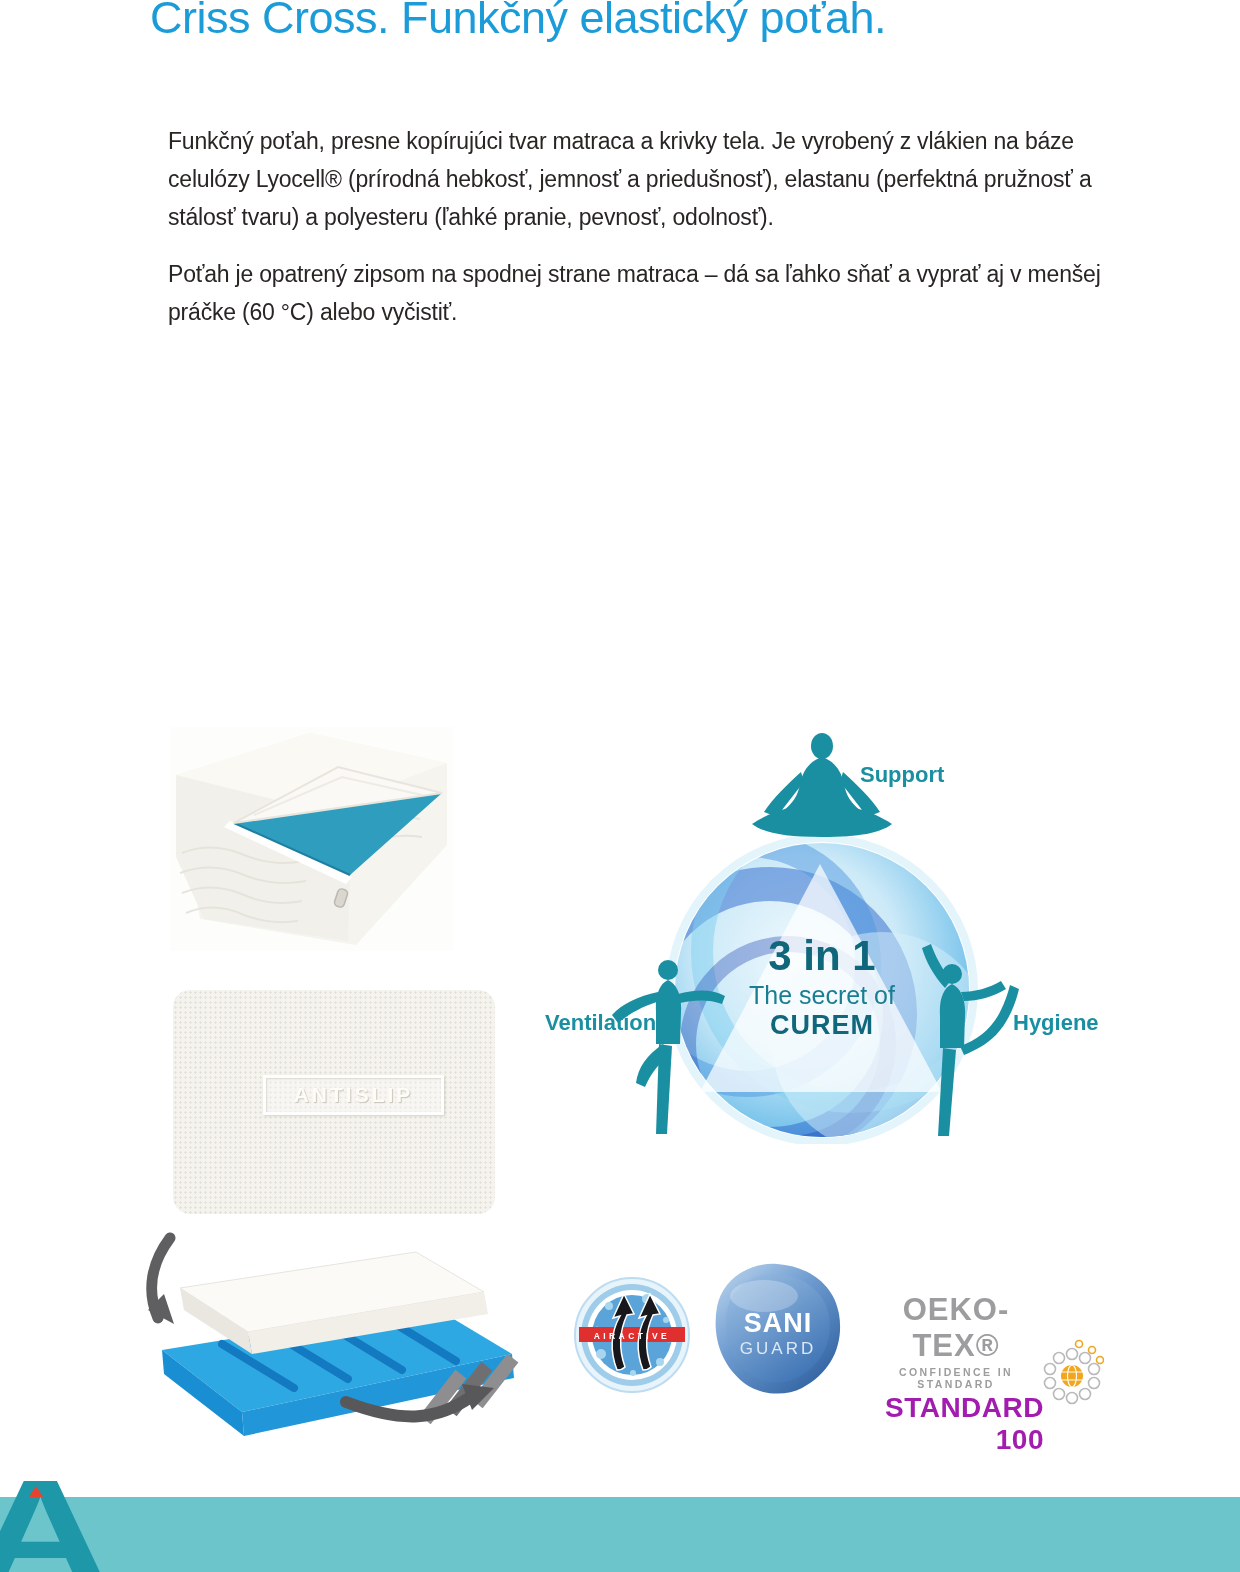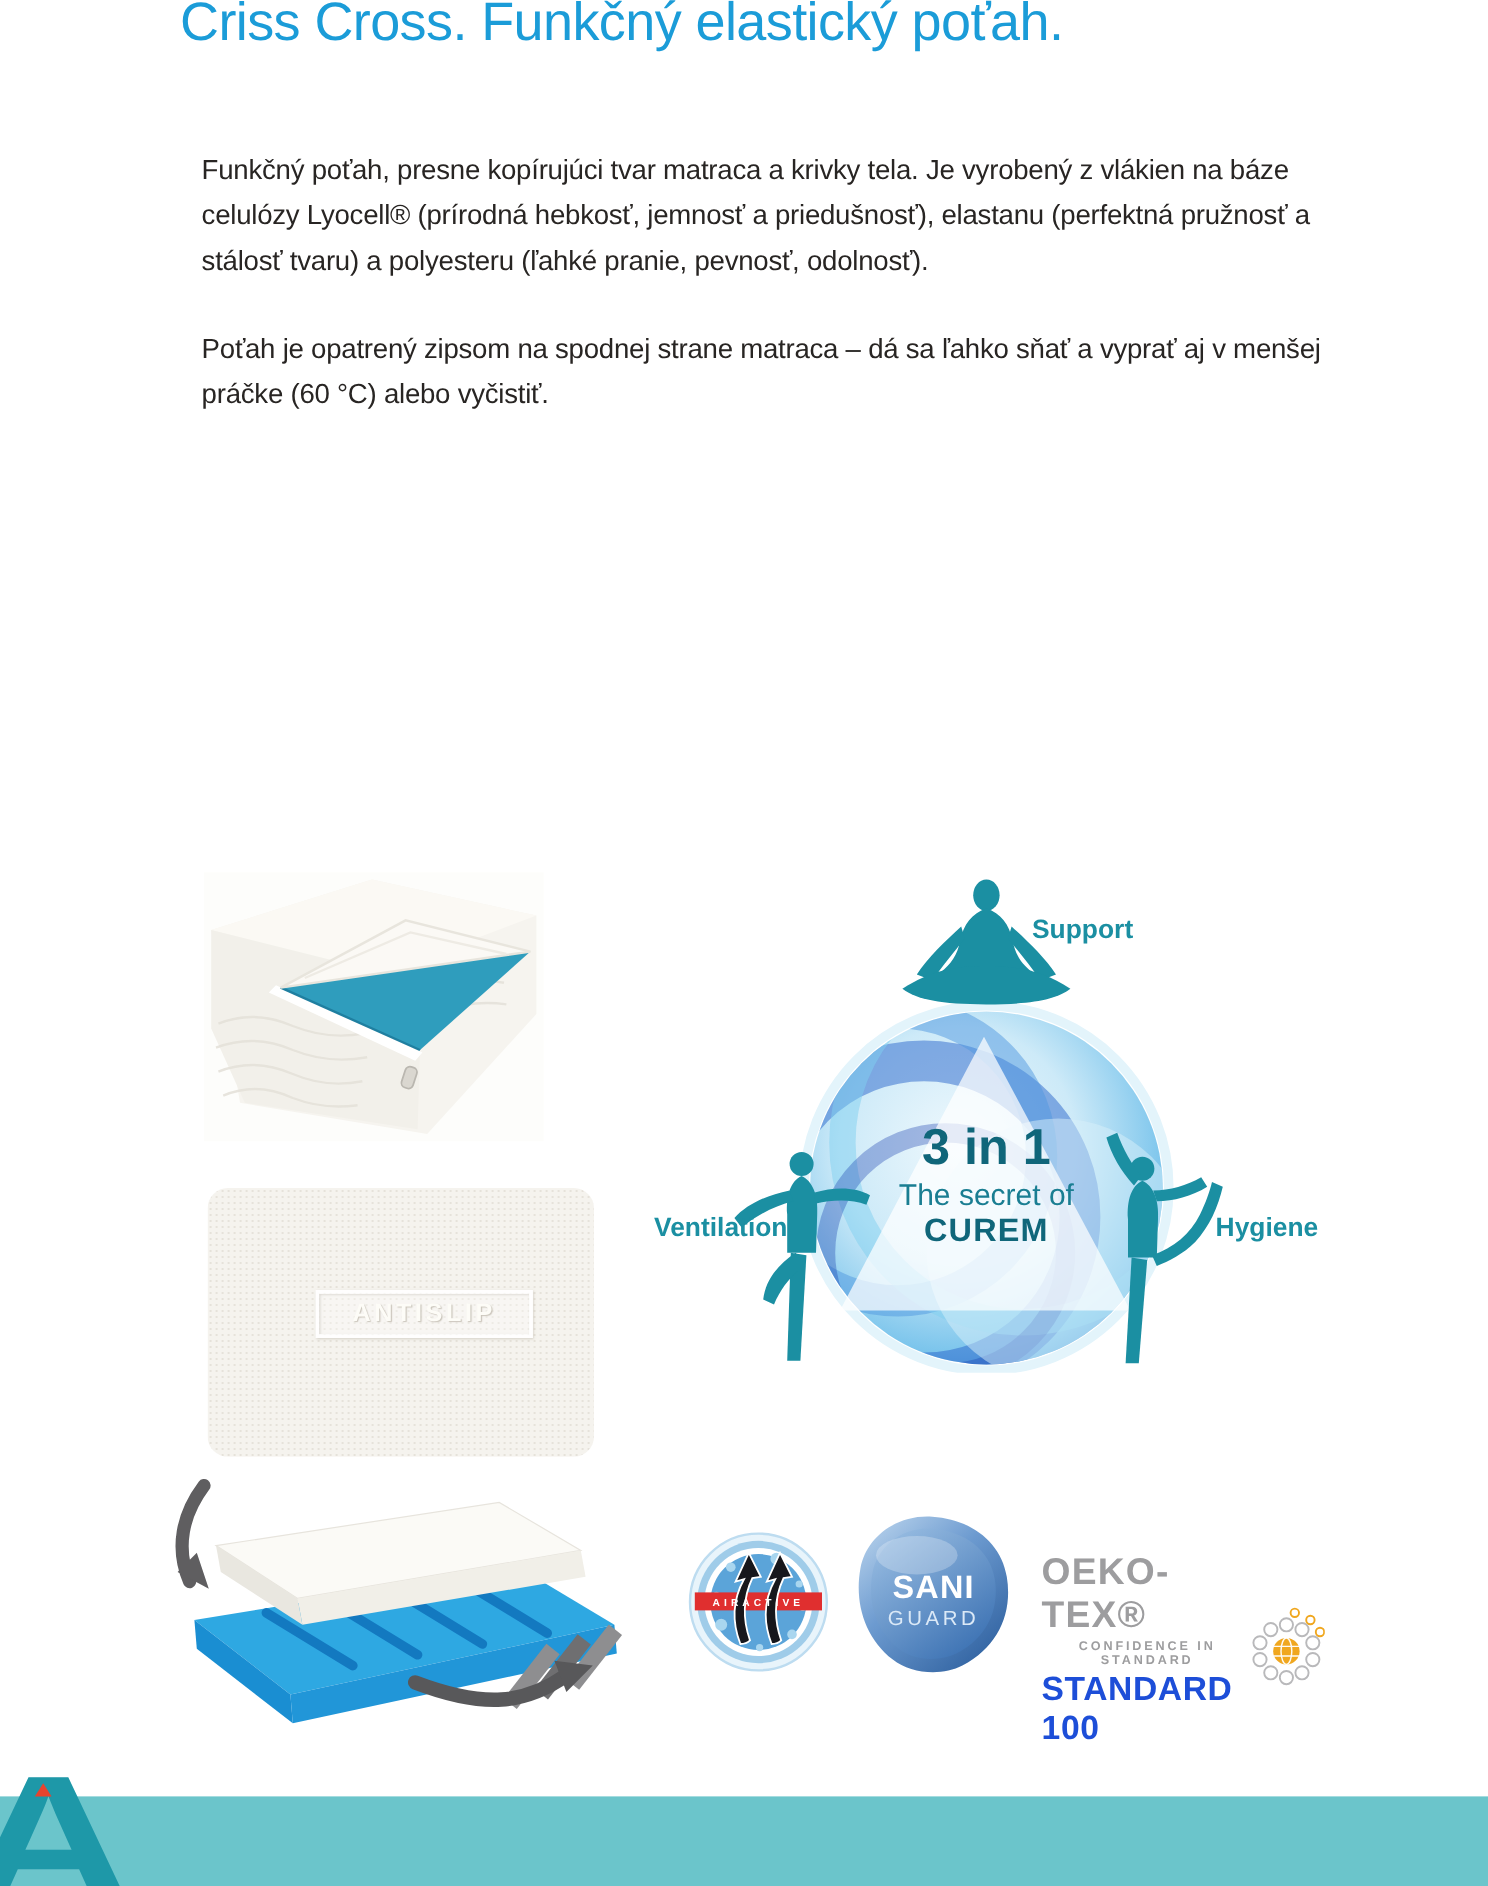--- a/index.html
+++ b/index.html
@@ -10,21 +10,21 @@
     padding-left:17px;
   }
   .page-title{
     position:absolute;left:150px;top:-8px;margin:0;
     font-size:45px;font-weight:400;color:#1b9cd8;letter-spacing:-0.5px;
   }
   .body-text{
     position:absolute;left:152px;width:952px;margin:16px;
     font-size:23px;line-height:38px;color:#282523;letter-spacing:-0.2px;
   }
-  .p1{top:106px;} .p2{top:255px;} .p3{top:337px;} .p4{top:469px;}
+  .p1{top:106px;} .p2{top:239px;} .p3{top:337px;} .p4{top:469px;}
 
   .photo{position:absolute;overflow:hidden;}
   .corner-photo{left:170px;top:727px;width:283px;height:224px;background:#fdfdfb;}
   .texture-photo{
     left:173px;top:990px;width:322px;height:224px;background:#f5f3ee;
     background-image:radial-gradient(rgba(215,210,198,0.5) 1px, transparent 1.3px);
     background-size:5px 5px;
     border-radius:17px;
   }
   .antislip-label{
@@ -34,23 +34,23 @@
     color:#fdfcf7;text-shadow:1px 1px 1px rgba(196,191,180,0.9);
     font-size:21px;font-weight:700;letter-spacing:3px;
     display:flex;align-items:center;justify-content:center;
   }
   .layers-illustration{position:absolute;left:118px;top:1228px;width:402px;height:222px;}
   .diagram{position:absolute;left:520px;top:712px;width:640px;height:432px;}
   .badge-airactive{position:absolute;left:573px;top:1274px;width:118px;height:122px;}
   .badge-sani{position:absolute;left:708px;top:1258px;width:138px;height:142px;}
 
   .oeko{position:absolute;left:868px;top:1292px;width:240px;height:96px;color:#9d9d9f;}
-  .oeko-line1{margin:0;font-size:31px;font-weight:700;letter-spacing:1px;text-align:left;width:176px;}
+  .oeko-line1{margin:0;font-size:31px;font-weight:700;letter-spacing:1px;text-align:center;width:176px;}
   .oeko-line2{margin:2px 0 0 0;font-size:10.5px;font-weight:700;letter-spacing:2.4px;text-align:center;width:176px;}
-  .oeko-line3{margin:2px 0 0 0;font-size:28px;font-weight:700;color:#1d4ed8;letter-spacing:0.5px;text-align:left;width:176px;}
+  .oeko-line3{margin:2px 0 0 0;font-size:28px;font-weight:700;color:#a21caf;letter-spacing:0.5px;text-align:right;width:176px;}
   .oeko-flower{position:absolute;left:172px;top:44px;}
 
   .footer-bar{position:absolute;left:0;top:1497px;width:1240px;height:75px;background:#6bc5cb;}
   .footer-letter{
     position:absolute;left:-30px;top:1457px;margin:0;
     font-size:150px;line-height:1;font-weight:700;color:#1e98a8;
     transform:scaleX(1.3);transform-origin:left top;
   }
   .footer-red-tip{
     position:absolute;left:29px;top:1486px;width:0;height:0;

